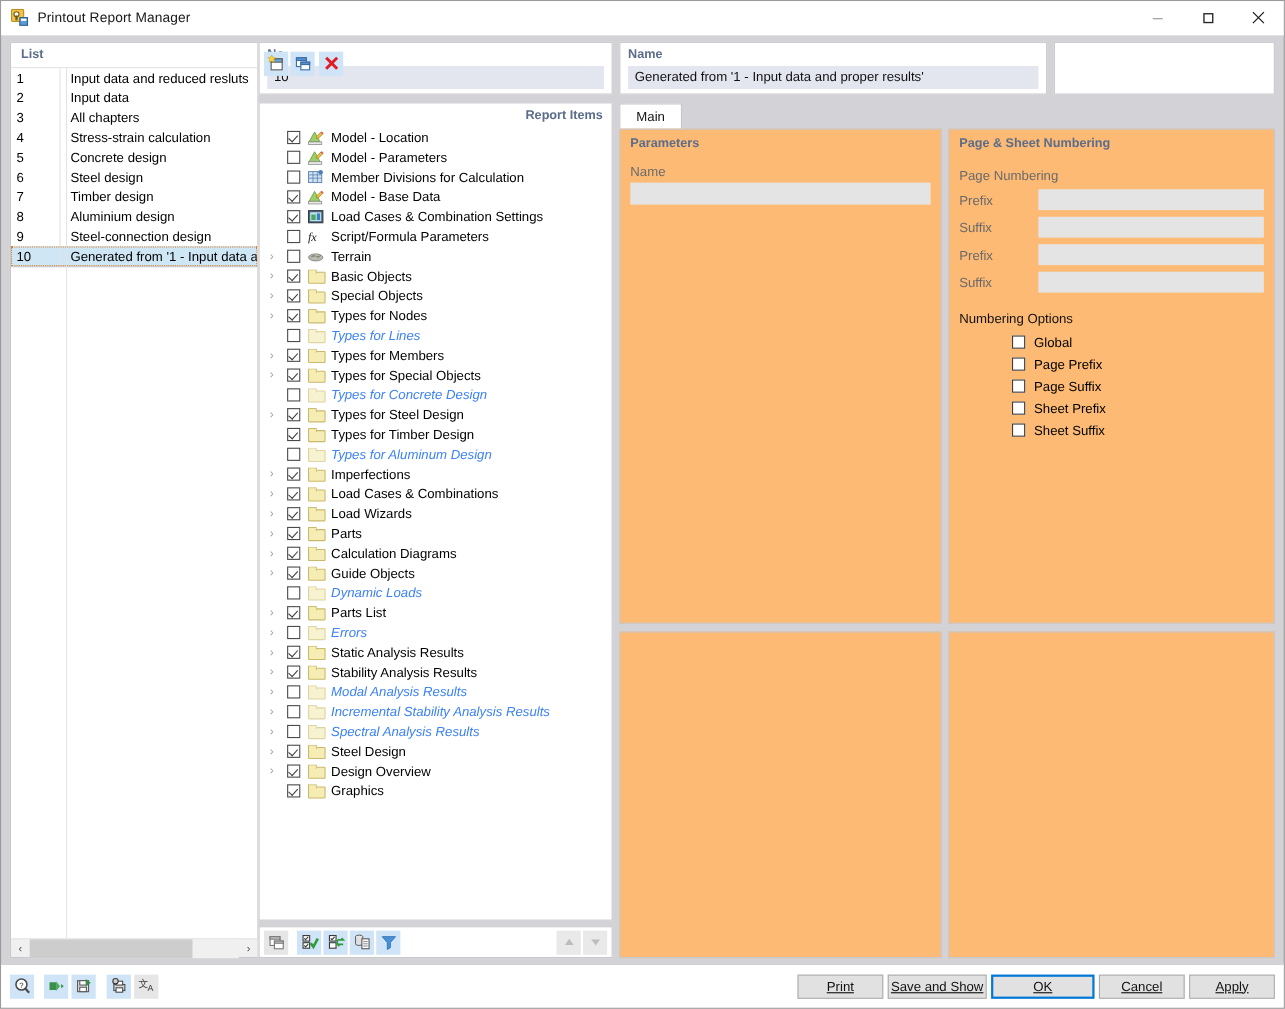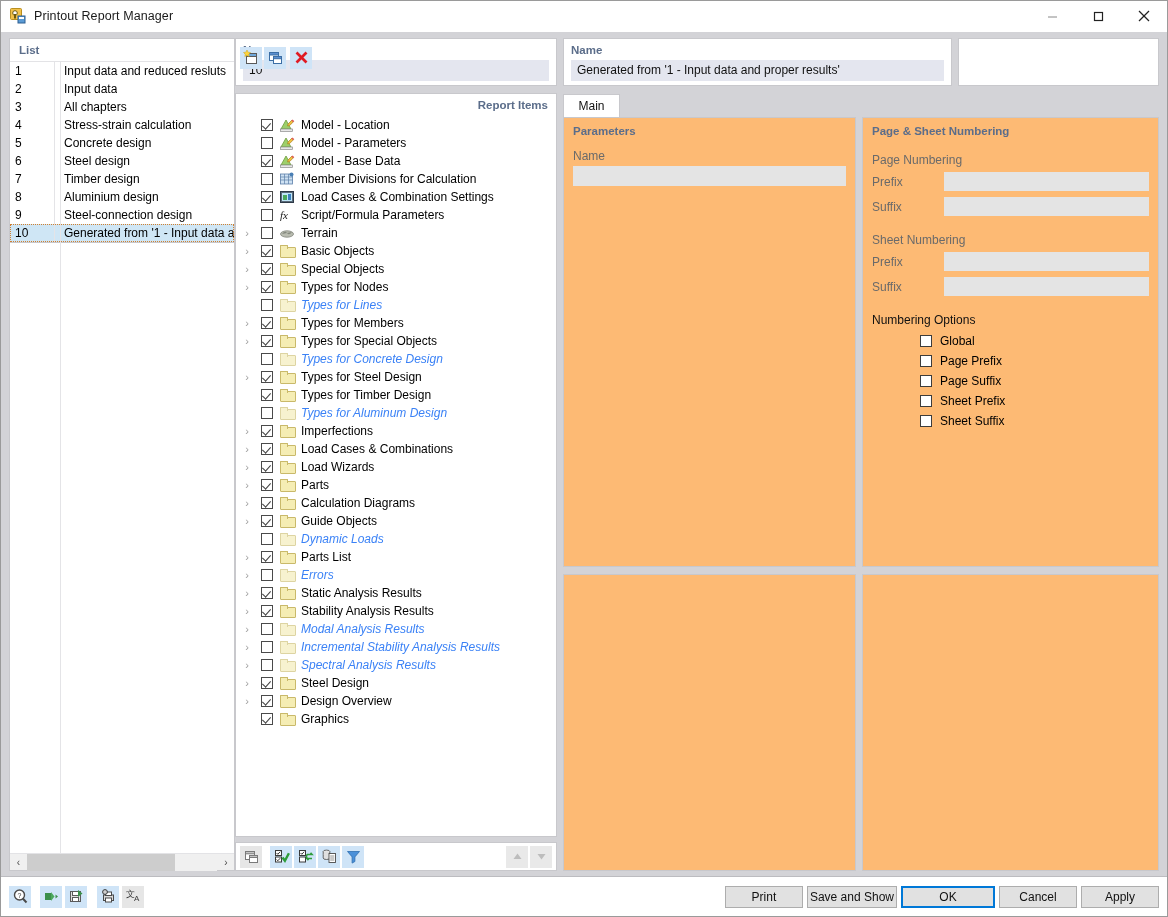--- a/index.html
+++ b/index.html
@@ -188,21 +188,21 @@
     height:40px; min-height:40px; background:#fff;
     border-top:1px solid #bcbcc0;
     display:flex; align-items:center; padding:0 8px; gap:3px;
     margin-top:5px;
   }
   .footer .gap { flex:1; }
   .fbtn {
     height:22px; min-width:78px; padding:0 2px;
     background:#e1e1e1; border:1px solid #adadad;
     font-size:12px; color:#111;
-    display:flex; align-items:center; justify-content:center;
+    display:flex; align-items:center; justify-content:center;text-decoration:underline;
   }
   .fbtn.primary { border:2px solid #0078d7; background:#e1e1e1; min-width:94px; }
 </style>
 </head>
 <body>
 
 <div class="window">
 
   <div class="titlebar">
     <span class="app-icon">
@@ -344,41 +344,41 @@
               <span class="ico"><svg width="16" height="16" viewBox="0 0 16 16">
                   <path d="M2 12 L7 3 L12 12z" fill="#9ccf6a" stroke="#6d9c3c" stroke-width=".8"></path>
                   <rect x="1.5" y="12" width="12" height="2.4" fill="#e8e8e8" stroke="#8a8a8a" stroke-width=".7"></rect>
                   <path d="M9 7 l4-4 1.6 1.6 -4 4 -2 .4z" fill="#f0c040" stroke="#a8801f" stroke-width=".7"></path>
                   <path d="M13 3 l1.6 1.6" stroke="#e05a5a" stroke-width="1.6"></path>
                 </svg></span>
               <span class="tree-label">Model - Parameters</span>
             </div>
             <div class="tree-row">
               <span class="twisty"></span>
-              <span class="cbx checked"></span>
-              <span class="ico"><svg width="16" height="16" viewBox="0 0 16 16">
-                  <path d="M2 12 L7 3 L12 12z" fill="#9ccf6a" stroke="#6d9c3c" stroke-width=".8"></path>
-                  <rect x="1.5" y="12" width="12" height="2.4" fill="#e8e8e8" stroke="#8a8a8a" stroke-width=".7"></rect>
-                  <path d="M9 7 l4-4 1.6 1.6 -4 4 -2 .4z" fill="#f0c040" stroke="#a8801f" stroke-width=".7"></path>
-                  <path d="M13 3 l1.6 1.6" stroke="#e05a5a" stroke-width="1.6"></path>
-                </svg></span>
-              <span class="tree-label">Model - Base Data</span>
-            </div>
-            <div class="tree-row">
-              <span class="twisty"></span>
               <span class="cbx"></span>
               <span class="ico"><svg width="16" height="16" viewBox="0 0 16 16">
                   <rect x="1.5" y="3" width="12" height="10" fill="#cfe2f3" stroke="#5a7ea8" stroke-width=".8"></rect>
                   <line x1="1.5" y1="6" x2="13.5" y2="6" stroke="#5a7ea8" stroke-width=".7"></line>
                   <line x1="1.5" y1="9" x2="13.5" y2="9" stroke="#5a7ea8" stroke-width=".7"></line>
                   <line x1="5.5" y1="3" x2="5.5" y2="13" stroke="#5a7ea8" stroke-width=".7"></line>
                   <line x1="9.5" y1="3" x2="9.5" y2="13" stroke="#5a7ea8" stroke-width=".7"></line>
                   <circle cx="12.5" cy="3.5" r="2" fill="#4a7fb5"></circle>
                 </svg></span>
               <span class="tree-label">Member Divisions for Calculation</span>
+            </div>
+            <div class="tree-row">
+              <span class="twisty"></span>
+              <span class="cbx checked"></span>
+              <span class="ico"><svg width="16" height="16" viewBox="0 0 16 16">
+                  <path d="M2 12 L7 3 L12 12z" fill="#9ccf6a" stroke="#6d9c3c" stroke-width=".8"></path>
+                  <rect x="1.5" y="12" width="12" height="2.4" fill="#e8e8e8" stroke="#8a8a8a" stroke-width=".7"></rect>
+                  <path d="M9 7 l4-4 1.6 1.6 -4 4 -2 .4z" fill="#f0c040" stroke="#a8801f" stroke-width=".7"></path>
+                  <path d="M13 3 l1.6 1.6" stroke="#e05a5a" stroke-width="1.6"></path>
+                </svg></span>
+              <span class="tree-label">Model - Base Data</span>
             </div>
             <div class="tree-row">
               <span class="twisty"></span>
               <span class="cbx checked"></span>
               <span class="ico"><svg width="16" height="16" viewBox="0 0 16 16">
                   <rect x="1.5" y="2.5" width="13" height="11" fill="#5a6a7a" stroke="#2e3a47" stroke-width="1"></rect>
                   <rect x="3" y="4" width="10" height="8" fill="#bfe6f7"></rect>
                   <rect x="4" y="6" width="4" height="5" fill="#4aa85c"></rect>
                   <rect x="9" y="5" width="3" height="6" fill="#3b7fbd"></rect>
                 </svg></span>
@@ -653,21 +653,20 @@
             <div class="sec-label">Page Numbering</div>
             <div class="prow">
               <span class="pl">Prefix</span>
               <span class="pi"></span>
             </div>
             <div class="prow">
               <span class="pl">Suffix</span>
               <span class="pi"></span>
             </div>
 
-            <div class="sec-label">Sheet Numbering</div>
             <div class="prow">
               <span class="pl">Prefix</span>
               <span class="pi"></span>
             </div>
             <div class="prow">
               <span class="pl">Suffix</span>
               <span class="pi"></span>
             </div>
 
             <div class="opt-head">Numbering Options</div>

